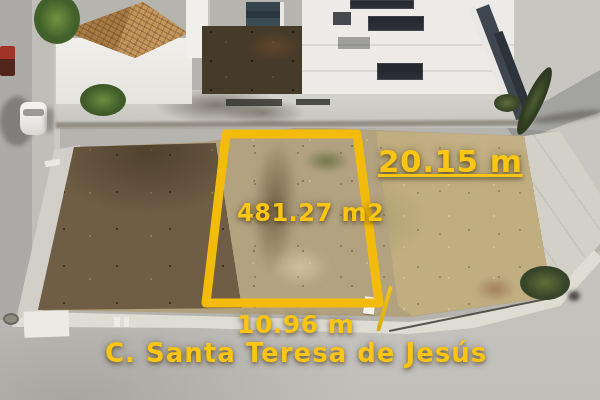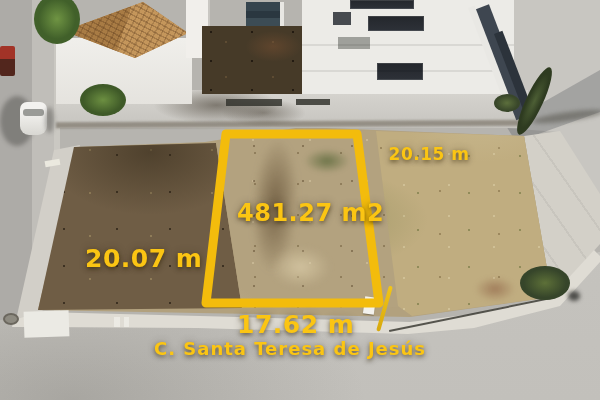--- a/index.html
+++ b/index.html
@@ -180,17 +180,16 @@
   <div class="p guy-wire"></div>
   <div class="p wire-tag"></div>
   <div class="p blob-red" style="left:466px;top:271px;width:58px;height:36px;"></div>
   <div class="p tree" style="left:520px;top:266px;width:50px;height:34px;background:radial-gradient(closest-side,#5d7038,#36452a 85%);filter:blur(.5px);"></div>
 
   <svg class="p overlay" width="600" height="400" viewBox="0 0 600 400">
     <path d="M226,134 L357,134 L379,303 L206,303 Z" fill="none" stroke="var(--annotation-stroke,#F3BC0C)" stroke-width="9" stroke-linejoin="round"></path>
   </svg>
 
   <span class="lbl" style="left:237px;top:201px;width:130px;font-size:24px;">481.27 m2</span>
-  <span class="lbl" style="left:378px;top:146px;width:102px;font-size:17px;">20.15 m</span>
-  <span class="lbl" style="left:85px;top:246px;width:112px;font-size:25px;">20.07 m</span>
-  <span class="lbl" style="left:237px;top:312px;width:110px;font-size:25px;">17.62 m</span>
-  <span class="lbl" style="left:105px;top:340px;width:370px;font-size:18px;letter-spacing:1px;">C. Santa Teresa de Jesús</span>
+  <span class="lbl" style="left:378px;top:146px;width:102px;font-size:31px;text-decoration:underline;">20.15 m</span>
+  <span class="lbl" style="left:237px;top:312px;width:110px;font-size:25px;">10.96 m</span>
+  <span class="lbl" style="left:105px;top:340px;width:370px;font-size:26px;letter-spacing:1px;">C. Santa Teresa de Jesús</span>
 </div>
 
 </body></html>

